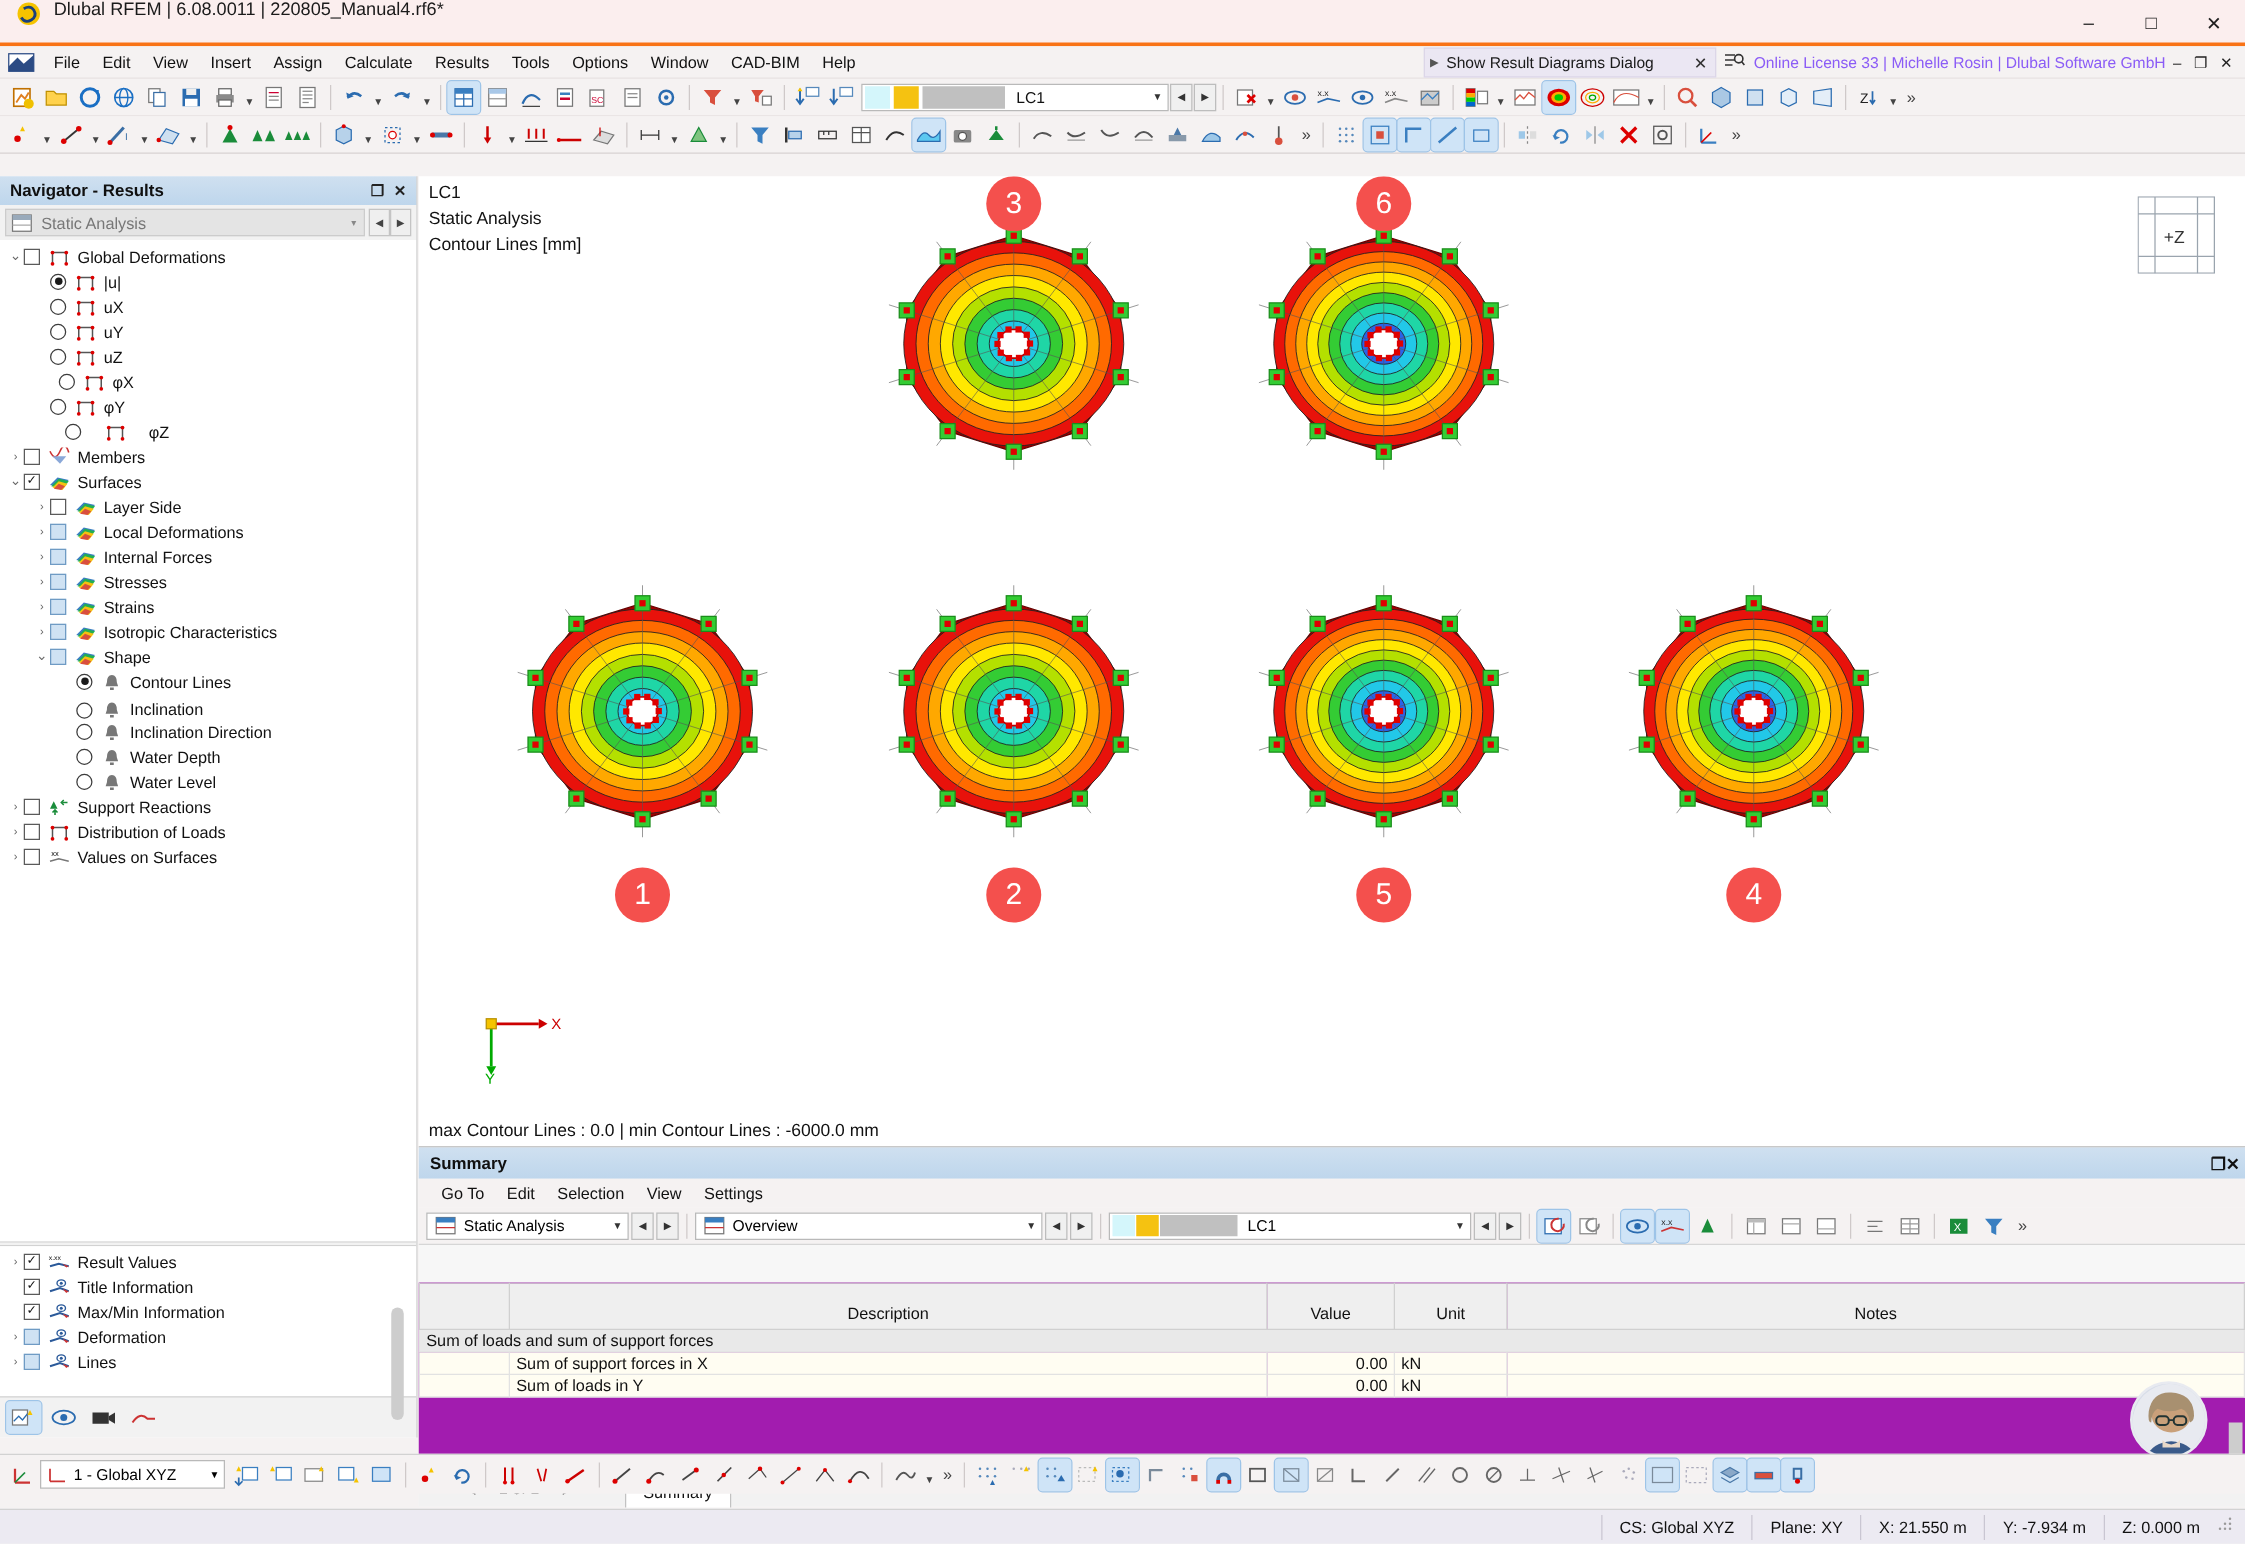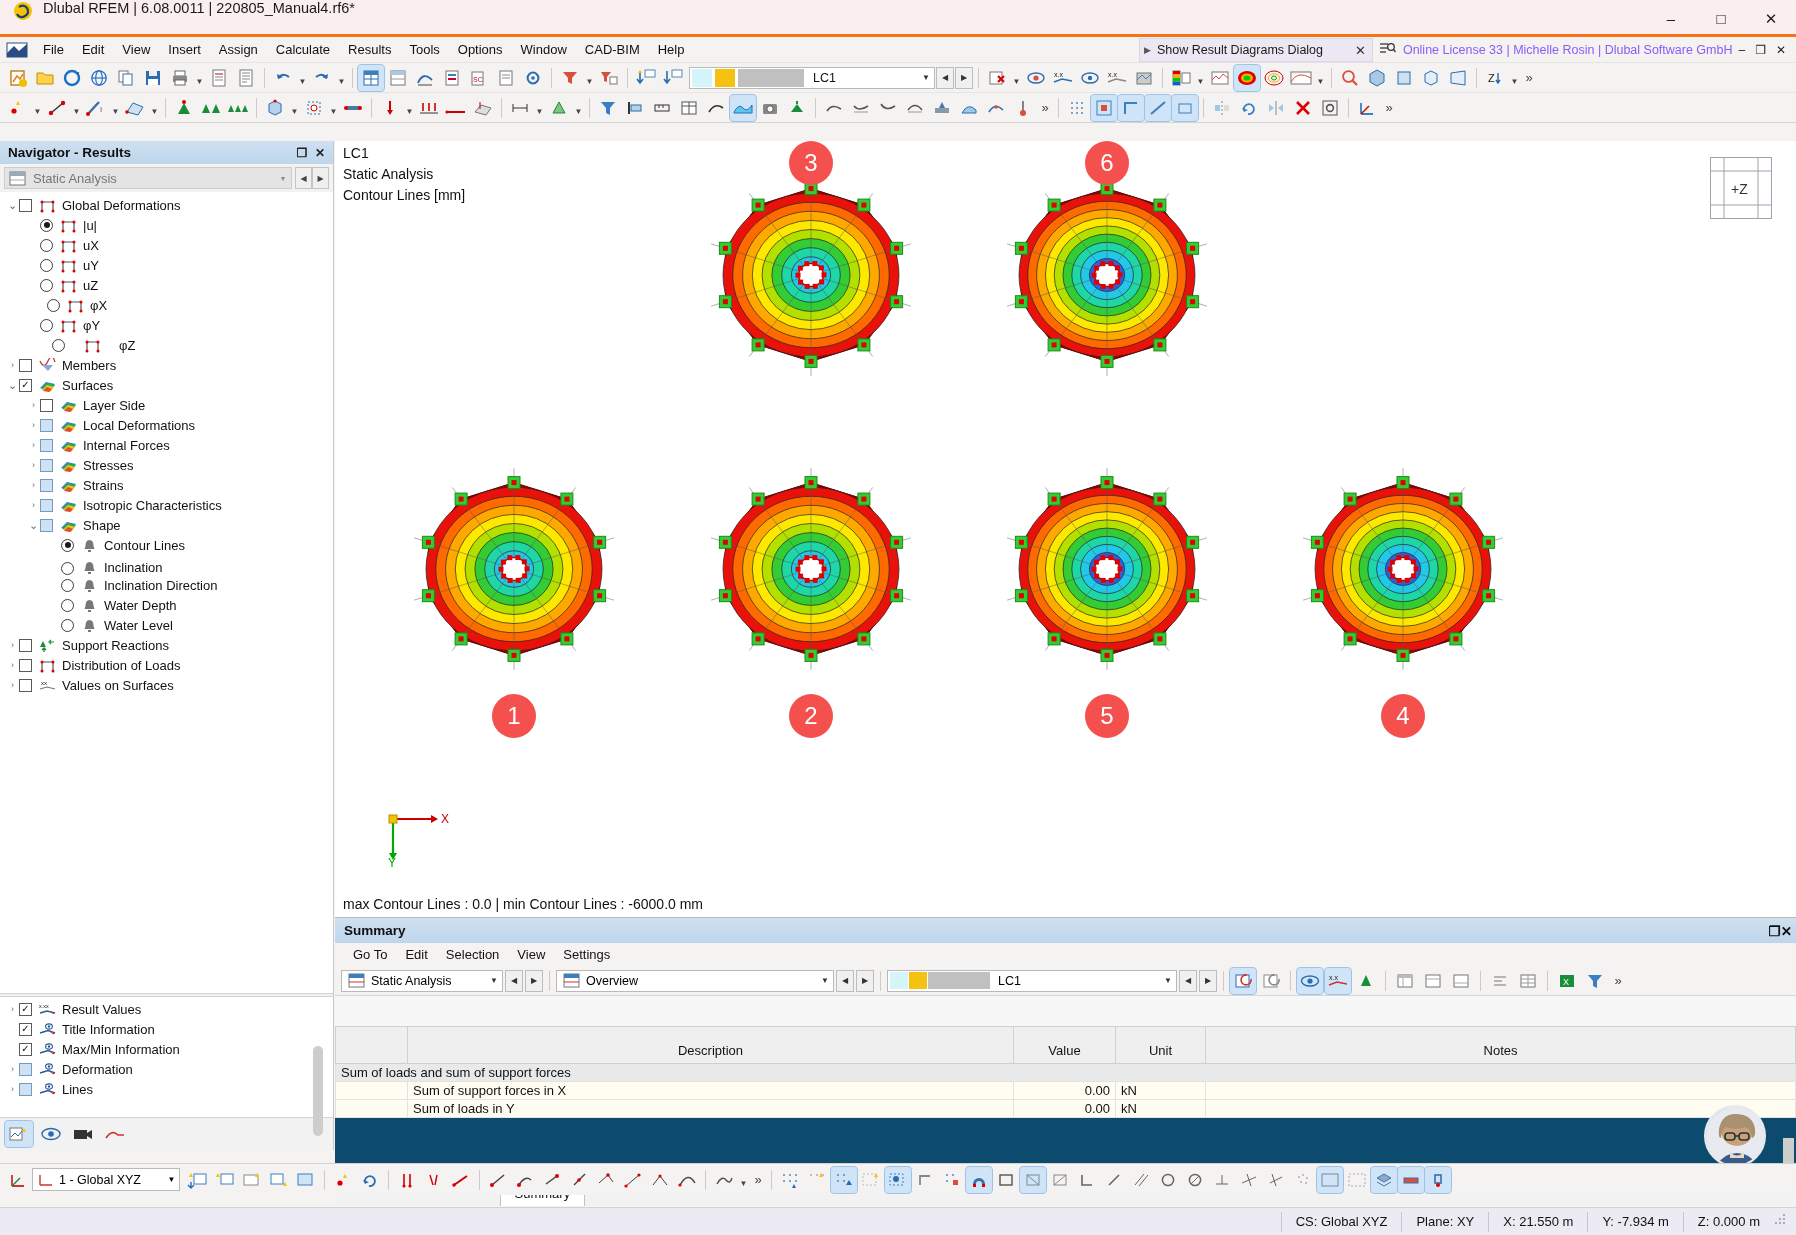--- a/index.html
+++ b/index.html
@@ -133,21 +133,21 @@
   .sum-header .spacer { flex: 1; }
   .sum-menu { height: 23px; background: #f5f2f2; display: flex; align-items: center; padding-left: 9px; }
   .sum-menu .menu-item { padding: 2px 9px; }
   .sum-tools { height: 30px; background: #f5f2f2; display: flex; align-items: center; padding-left: 6px;
                gap: 2px; border-bottom: 1px solid #d6d6d6; }
   .sc-combo { display: flex; align-items: center; height: 22px; border: 1px solid #b9b9b9; background: #fff;
               font-size: 12.5px; }
   .sc-combo .ci { width: 17px; height: 15px; margin: 0 6px; }
   .sc-combo .cdd { margin-left: auto; width: 16px; text-align: center; font-size: 8px; color: #333; }
 
-  .table-wrap { position: absolute; left: 0; right: 0; top: 108px; bottom: 34px; background: #0c4a6e; overflow: hidden; }
+  .table-wrap { position: absolute; left: 0; right: 0; top: 108px; bottom: 34px; background: #a21caf; overflow: hidden; }
   table.sumtable { width: 100%; border-collapse: collapse; font-size: 13px; table-layout: fixed; }
   table.sumtable th {
     background: #efefef; border: 1px solid #d0d0d0; font-weight: normal; color: #111;
     height: 37px; vertical-align: bottom; padding-bottom: 5px;
   }
   table.sumtable td { border: 1px solid #e2e2e2; height: 18px; padding: 0 5px; color: #111; }
   .rowhdr { background: #ededed; }
   .grp-row td { background: #e9e9e9; border: 1px solid #dcdcdc; }
   .data-row td { background: #fffdf2; }
   .num { text-align: right; }

